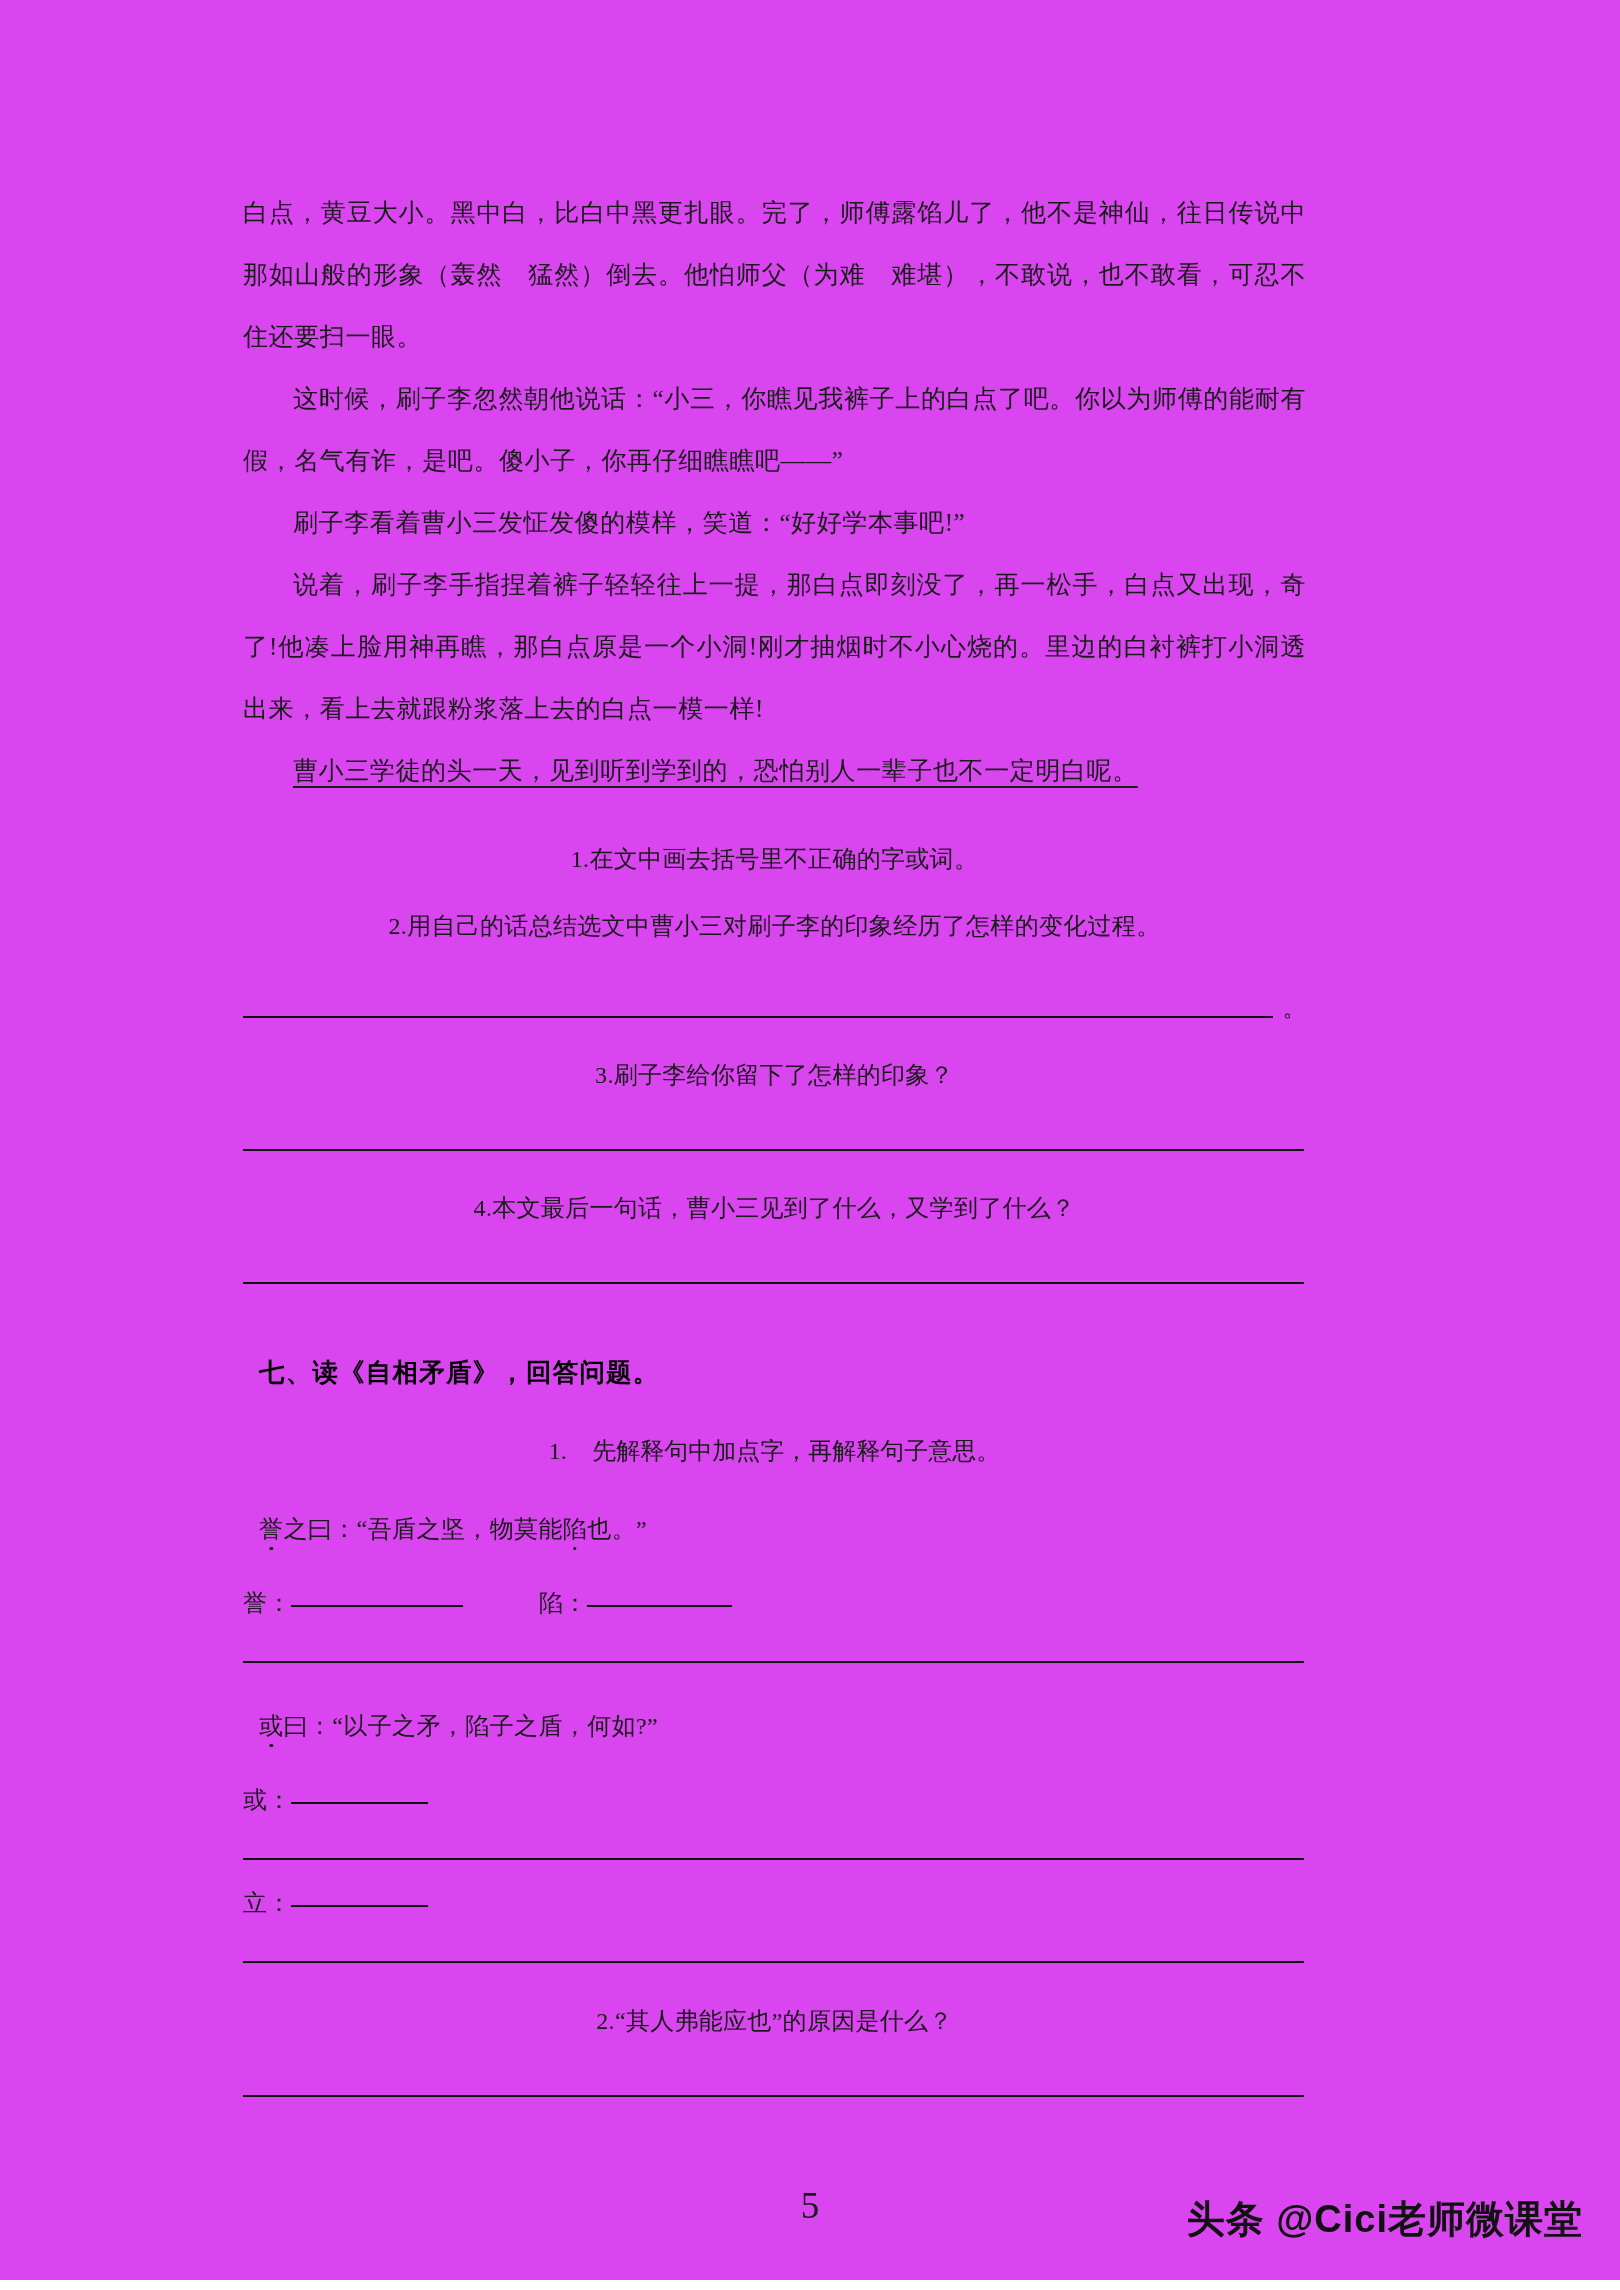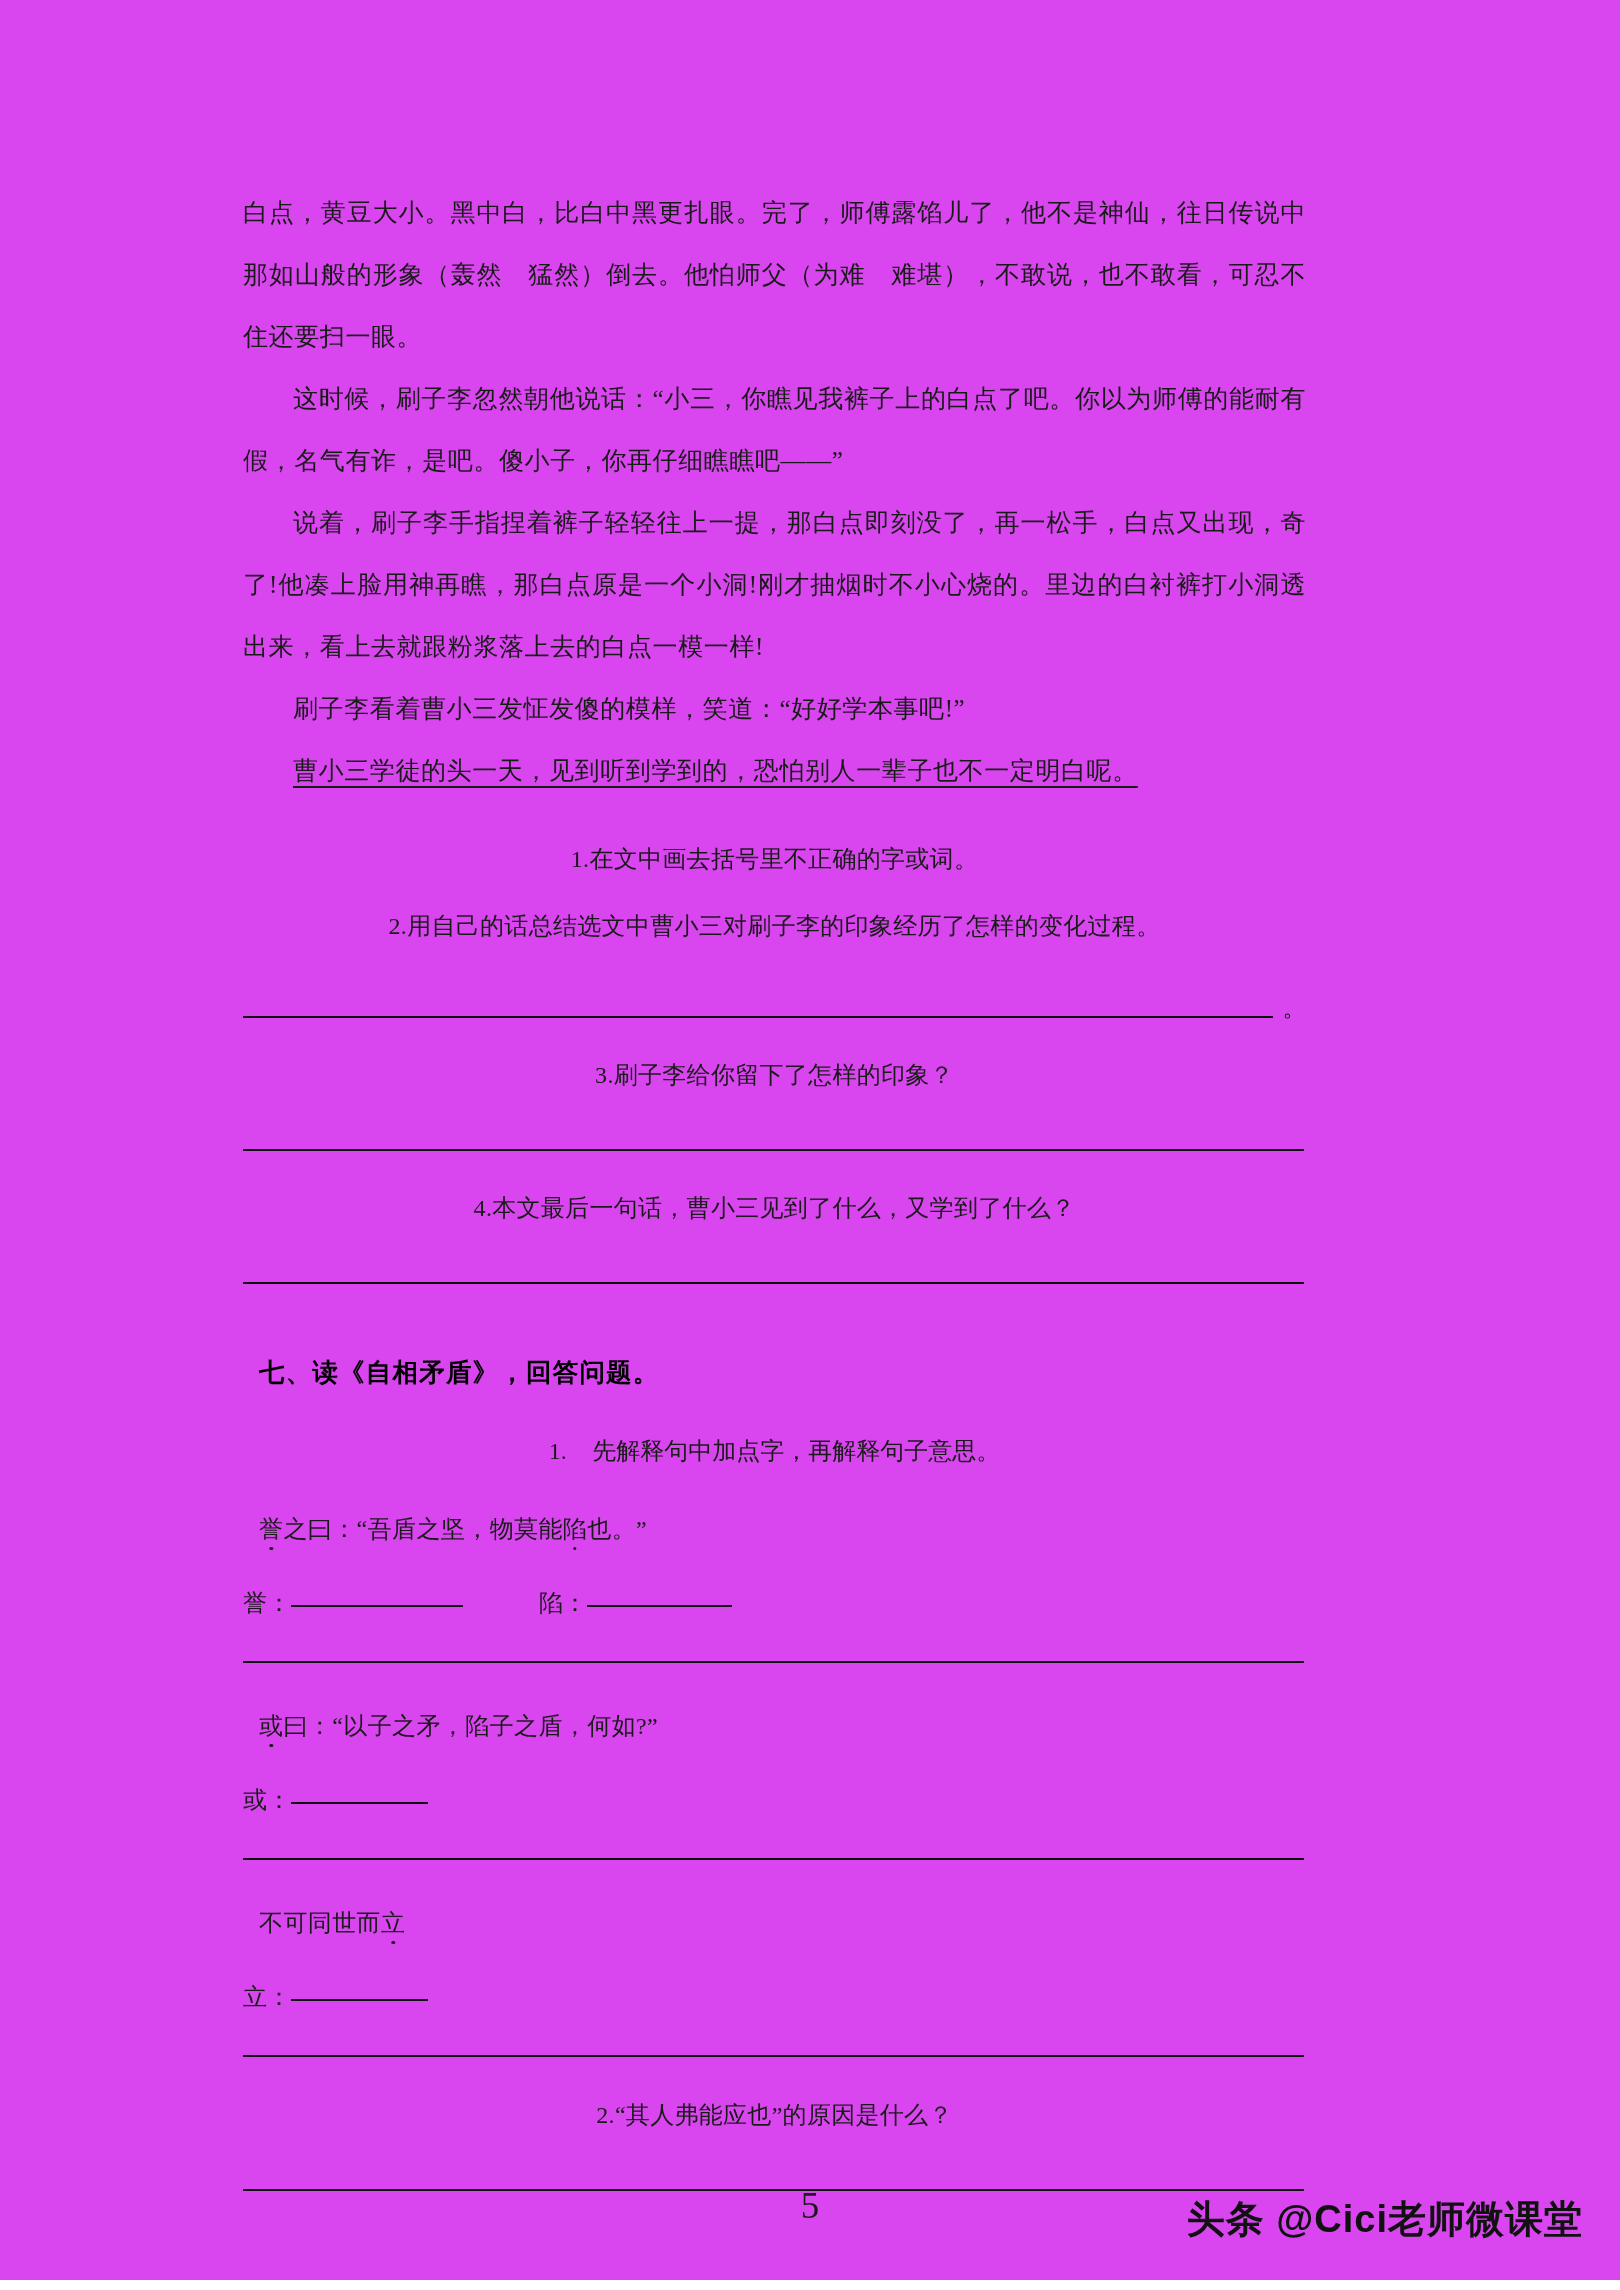--- a/index.html
+++ b/index.html
@@ -168,22 +168,22 @@
 </style>
 </head>
 <body>
 
 <div id="page">
 
   <div class="content">
 
     <p class="para">白点，黄豆大小。黑中白，比白中黑更扎眼。完了，师傅露馅儿了，他不是神仙，往日传说中那如山般的形象（轰然　猛然）倒去。他怕师父（为难　难堪），不敢说，也不敢看，可忍不住还要扫一眼。</p>
     <p class="para indent">这时候，刷子李忽然朝他说话：“小三，你瞧见我裤子上的白点了吧。你以为师傅的能耐有假，名气有诈，是吧。傻小子，你再仔细瞧瞧吧——”</p>
+    <p class="para indent">刷子李看着曹小三发怔发傻的模样，笑道：“好好学本事吧!”</p>
     <p class="para indent">说着，刷子李手指捏着裤子轻轻往上一提，那白点即刻没了，再一松手，白点又出现，奇了!他凑上脸用神再瞧，那白点原是一个小洞!刚才抽烟时不小心烧的。里边的白衬裤打小洞透出来，看上去就跟粉浆落上去的白点一模一样!</p>
-    <p class="para indent">刷子李看着曹小三发怔发傻的模样，笑道：“好好学本事吧!”</p>
     <p class="para indent underlined">曹小三学徒的头一天，见到听到学到的，恐怕别人一辈子也不一定明白呢。</p>
 
     <p class="q">1.在文中画去括号里不正确的字或词。</p>
 
     <p class="q tight">2.用自己的话总结选文中曹小三对刷子李的印象经历了怎样的变化过程。</p>
     <div class="answer-row">
       <div class="rule short-period"></div>
       <span class="period-mark">。</span>
     </div>
 
@@ -220,23 +220,20 @@
     </p>
 
     <p class="fill-row">
       <span>或：</span><span class="blank-line blank-w3"></span>
     </p>
 
     <div class="answer-row">
       <div class="rule full"></div>
     </div>
 
-    <p class="classical">
-      <span>不可同世而</span><span class="dotchar">立</span>
-    </p>
 
     <p class="fill-row">
       <span>立：</span><span class="blank-line blank-w3"></span>
     </p>
 
     <div class="answer-row">
       <div class="rule full"></div>
     </div>
 
     <p class="q">2.“其人弗能应也”的原因是什么？</p>

